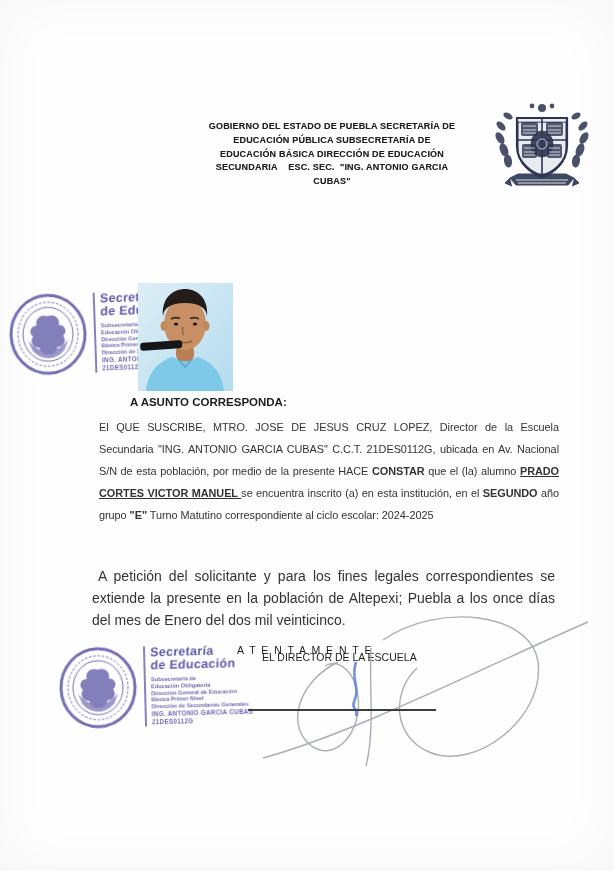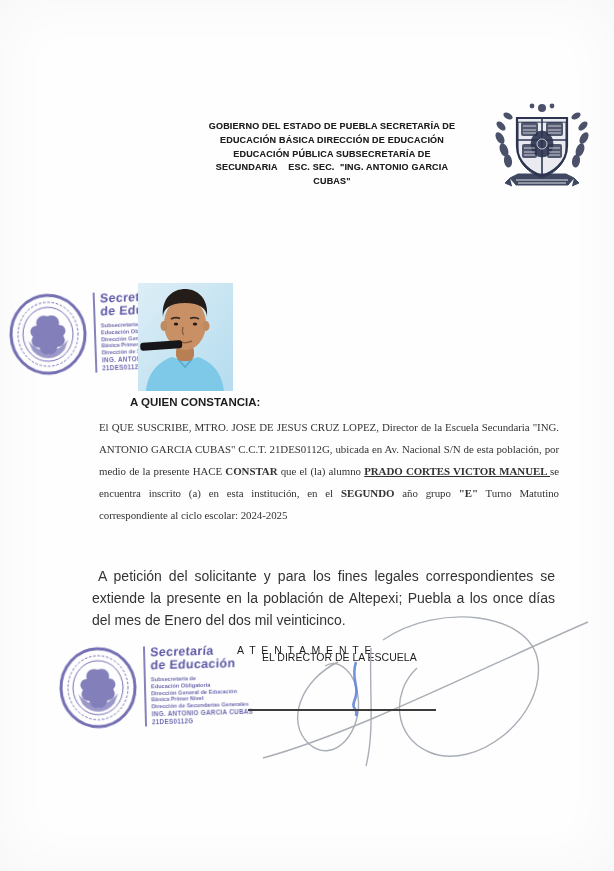--- a/index.html
+++ b/index.html
@@ -28,36 +28,36 @@
   .stamp-textcol{padding-top:2px;width:118px;}
   .stamp-title{font-size:12.5px;font-weight:bold;line-height:13px;transform:skewX(-4deg);letter-spacing:.3px;}
   .stamp-lines{margin-top:4px;}
   .stamp-lines div{font-size:5.6px;line-height:6.8px;font-weight:bold;opacity:.9;}
   .stamp-lines div:nth-last-child(2),.stamp-lines div:last-child{font-size:6.3px;line-height:7.6px;letter-spacing:.3px;}
   
   .photo{position:absolute;left:138px;top:283px;width:95px;height:108px;z-index:5;}
   
   .salutation{position:absolute;left:130px;top:396px;font-weight:bold;font-size:11.5px;color:#1d1d1d;}
   .para1{position:absolute;left:99px;top:416px;width:460px;font-size:10.9px;line-height:22px;
-         text-align:justify;color:#333;letter-spacing:-.05px;font-family:Liberation Serif, serif;}
+         text-align:justify;color:#333;letter-spacing:-.05px;}
   .para2{position:absolute;left:92px;top:565px;width:463px;font-size:14px;line-height:22px;
          text-align:justify;color:#333;text-indent:6px;}
   
   .atentamente{position:absolute;left:237px;top:644px;font-size:10.5px;letter-spacing:1.5px;color:#1d1d1d;}
   .director{position:absolute;left:262px;top:651px;font-size:10.5px;color:#1d1d1d;}
   .signature{position:absolute;left:243px;top:610px;width:350px;height:168px;z-index:4;}
   .sig-line{position:absolute;left:248px;top:709px;width:188px;height:1.6px;background:#3c3c3c;z-index:6;}
   .signatory{position:absolute;left:248px;top:722px;font-size:10.5px;color:#1d1d1d;z-index:6;}
 </style>
 </head>
 <body>
 
 <div class="page">
 
-  <div class="doc-header"><div>GOBIERNO DEL ESTADO DE PUEBLA SECRETARÍA DE</div><div>EDUCACIÓN BÁSICA DIRECCIÓN DE EDUCACIÓN</div><div>EDUCACIÓN PÚBLICA SUBSECRETARÍA DE</div><div>SECUNDARIA    ESC. SEC.  "ING. ANTONIO GARCIA</div><div>CUBAS"</div></div>
+  <div class="doc-header"><div>GOBIERNO DEL ESTADO DE PUEBLA SECRETARÍA DE</div><div>EDUCACIÓN PÚBLICA SUBSECRETARÍA DE</div><div>EDUCACIÓN BÁSICA DIRECCIÓN DE EDUCACIÓN</div><div>SECUNDARIA    ESC. SEC.  "ING. ANTONIO GARCIA</div><div>CUBAS"</div></div>
 
   <svg class="arms" viewBox="0 0 112 104">
     <g stroke="#2c3450" fill="none" stroke-width="1">
 
       <g fill="#2c3450" stroke="none" opacity=".85">
         <ellipse cx="18" cy="50" rx="4" ry="7" transform="rotate(-20 18 50)"></ellipse>
         <ellipse cx="14" cy="38" rx="3.6" ry="6.4" transform="rotate(-32 14 38)"></ellipse>
         <ellipse cx="15" cy="26" rx="3.2" ry="5.6" transform="rotate(-45 15 26)"></ellipse>
         <ellipse cx="22" cy="16" rx="3" ry="5" transform="rotate(-60 22 16)"></ellipse>
         <ellipse cx="22" cy="61" rx="4" ry="6.6" transform="rotate(-8 22 61)"></ellipse>
@@ -147,21 +147,21 @@
     <path d="M25,34 C23,14 36,6 47,6 C58,6 71,14 69,34 C69,26 62,20 47,20 C32,20 25,26 25,34 Z" fill="#241c19"></path>
 
     <path d="M33,36 q5,-2.5 9,-0.5 M52,35.5 q5,-2 9,0.5" stroke="#3a2a22" stroke-width="1.6" fill="none"></path>
     <ellipse cx="38" cy="41" rx="2.2" ry="1.6" fill="#241a14"></ellipse>
     <ellipse cx="57" cy="41" rx="2.2" ry="1.6" fill="#241a14"></ellipse>
     <path d="M45,44 q-1.5,6 1,8 M40,58 q7,3.5 14,0" stroke="#8a5c3c" stroke-width="1.4" fill="none"></path>
 
     <rect x="2" y="60" width="42" height="8" rx="3" fill="#15151a" transform="rotate(-4 2 60)"></rect>
   </svg>
 
-  <div class="salutation">A QUIEN CONSTANCIA:</div>
+  <div class="salutation">A ASUNTO CORRESPONDA:</div>
 
   <div class="para1"><span>El QUE SUSCRIBE, MTRO. JOSE DE JESUS CRUZ LOPEZ, Director de la Escuela Secundaria "ING. ANTONIO GARCIA CUBAS" C.C.T. 21DES0112G, ubicada en Av. Nacional S/N de esta población, por medio de la presente HACE </span><span style="font-weight: bold;">CONSTAR</span><span> que el (la) alumno </span><span style="font-weight: bold; text-decoration: underline;"> PRADO CORTES VICTOR MANUEL </span><span>  se encuentra inscrito (a) en esta institución, en el </span><span style="font-weight: bold;">SEGUNDO</span><span> año grupo </span><span style="font-weight: bold;">"E"</span><span> Turno Matutino   correspondiente al ciclo escolar: 2024-2025</span></div>
 
   <div class="para2">A petición del solicitante y para los fines legales correspondientes se extiende la presente en la población de Altepexi; Puebla a los once días del mes de Enero del dos mil veinticinco.</div>
 
   <div class="atentamente">A T E N T A M E N T E</div>
   <div class="director">EL DIRECTOR DE LA ESCUELA</div>
 
   <div class="stamp stamp-bottom">
     <svg class="stamp-eagle" viewBox="0 0 80 84">

